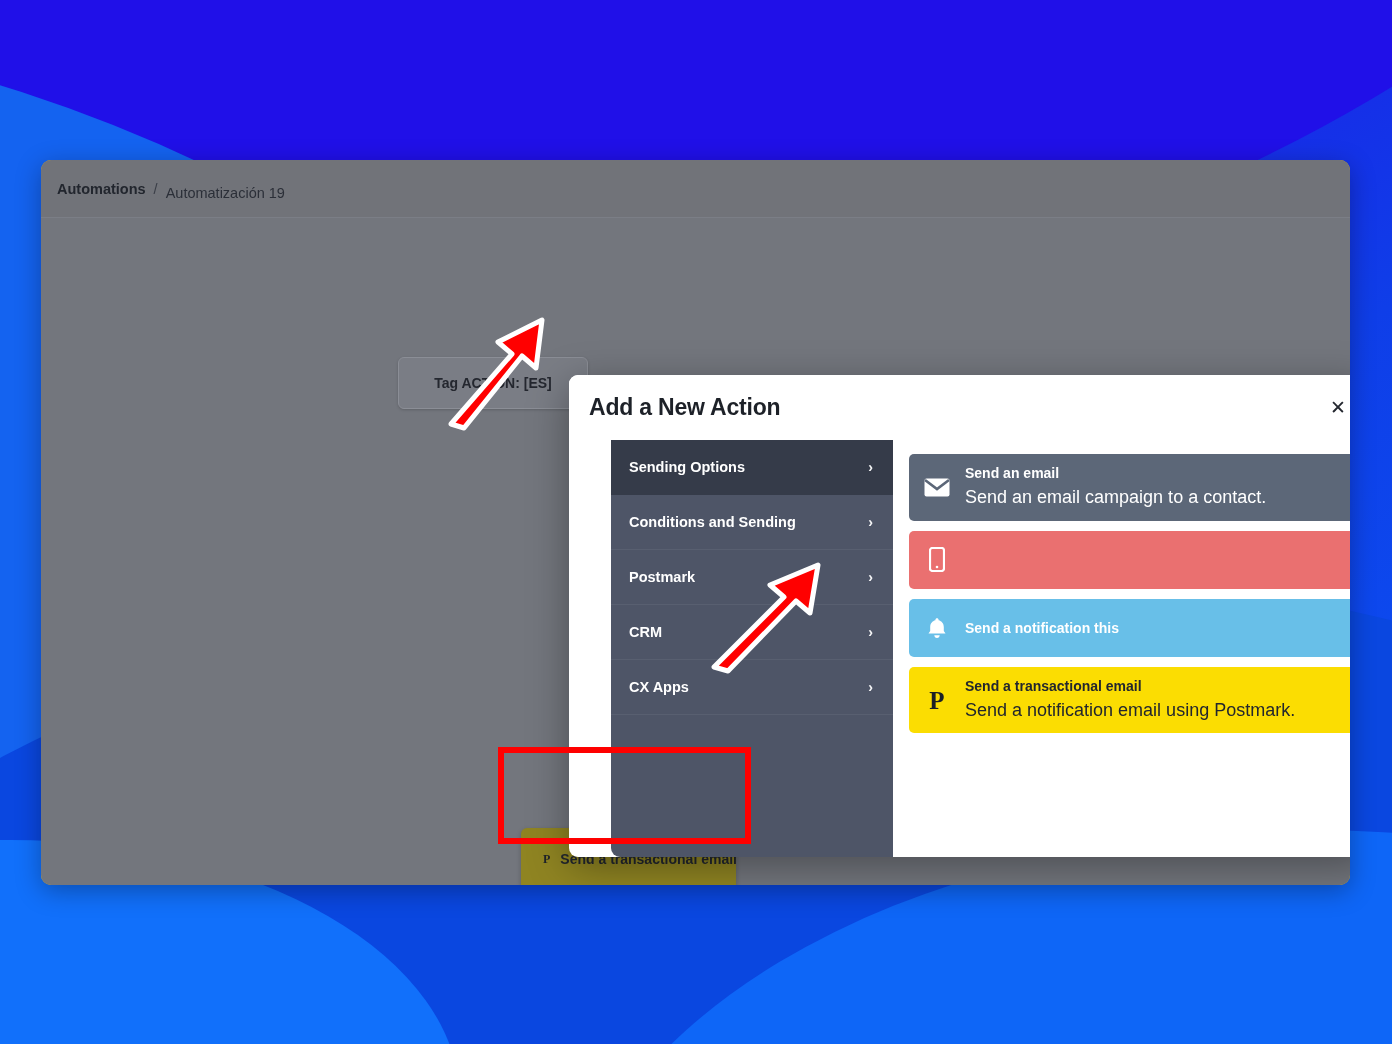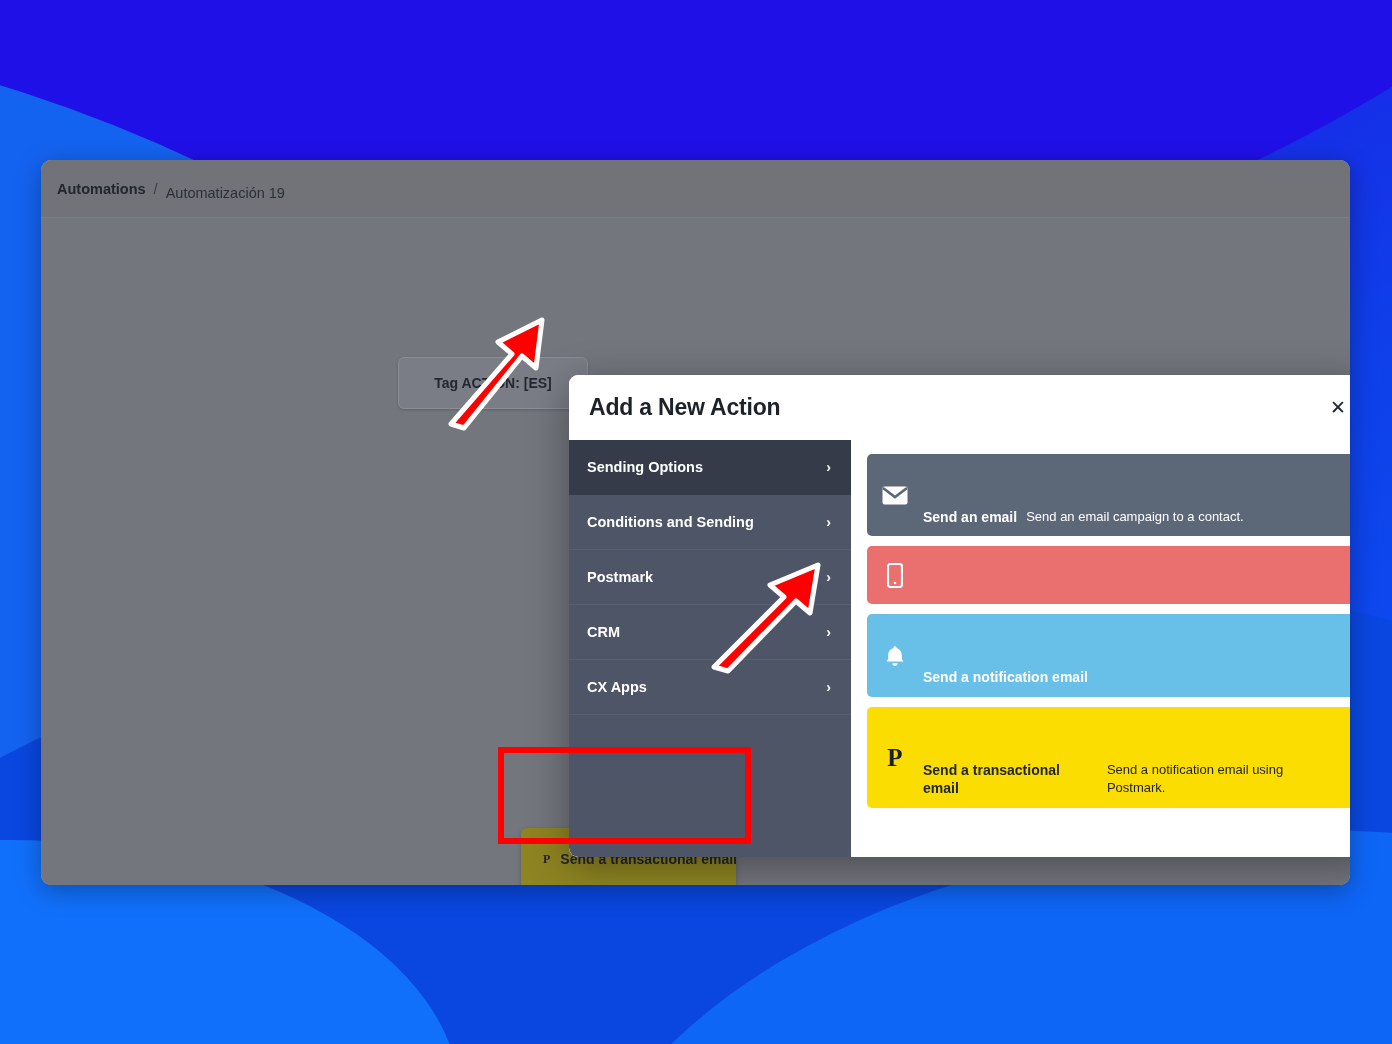--- a/index.html
+++ b/index.html
@@ -192,20 +192,21 @@
     color: #23272f;
     cursor: pointer;
     line-height: 1;
     background: none; border: none;
     font-family: "Liberation Sans", sans-serif;
   }
   #modal-body {
     flex: 1 1 auto;
     display: flex;
     min-height: 0;
+    padding-left: 42px;
   }
 
   
   #modal-sidebar {
     width: 282px;
     flex: 0 0 282px;
     background: #4e5567;
     border-bottom-left-radius: 9px;
     display: flex;
     flex-direction: column;
@@ -254,23 +255,23 @@
     cursor: pointer;
     min-height: 58px;
   }
   .action-icon {
     width: 28px;
     flex: 0 0 28px;
     display: flex;
     align-items: center;
     justify-content: center;
   }
-  .action-text { display: flex; flex-direction: row; gap: 9px; margin-top: 44px; }
+  .action-text { display: flex; flex-direction: column; gap: 3px; }
   .action-title { font-size: 14px; font-weight: 700; line-height: 1.3; }
-  .action-desc  { font-size: 13px; font-weight: 400; line-height: 1.42; }
+  .action-desc  { font-size: 18px; font-weight: 400; line-height: 1.42; }
 
   .card-email   { background: #5c6778; }
   .card-email .action-title, .card-email .action-desc { color: #ffffff; }
   .card-sms     { background: #ea7070; }
   .card-sms .action-title, .card-sms .action-desc { color: #ffffff; }
   .card-notify  { background: #68bfe8; }
   .card-notify .action-title, .card-notify .action-desc { color: #ffffff; }
   .card-postmark{ background: #fbdd02; }
   .card-postmark .action-title, .card-postmark .action-desc { color: #22262e; }
   .pm-letter {
@@ -402,21 +403,21 @@
         </div>
 
         <div class="action-card card-notify">
           <span class="action-icon">
             <svg width="24" height="24" viewBox="0 0 24 24" aria-hidden="true">
               <path d="M12 2.2c-0.9 0-1.6 0.7-1.6 1.6v0.5C7.3 5 5.2 7.7 5.2 11v4l-1.7 2.6h17L18.8 15v-4c0-3.3-2.1-6-5.2-6.7V3.8c0-0.9-0.7-1.6-1.6-1.6z" fill="#ffffff"></path>
               <path d="M9.3 19.2h5.4c0 1.5-1.2 2.7-2.7 2.7s-2.7-1.2-2.7-2.7z" fill="#ffffff"></path>
             </svg>
           </span>
           <span class="action-text">
-            <span class="action-title">Send a notification email</span>
+            <span class="action-title">Send a notification this</span>
           </span>
         </div>
 
         <div class="action-card card-postmark">
           <span class="action-icon">
             <span class="pm-letter">P</span>
           </span>
           <span class="action-text">
             <span class="action-title">Send a transactional email</span>
             <span class="action-desc">Send a notification email using Postmark.</span>

